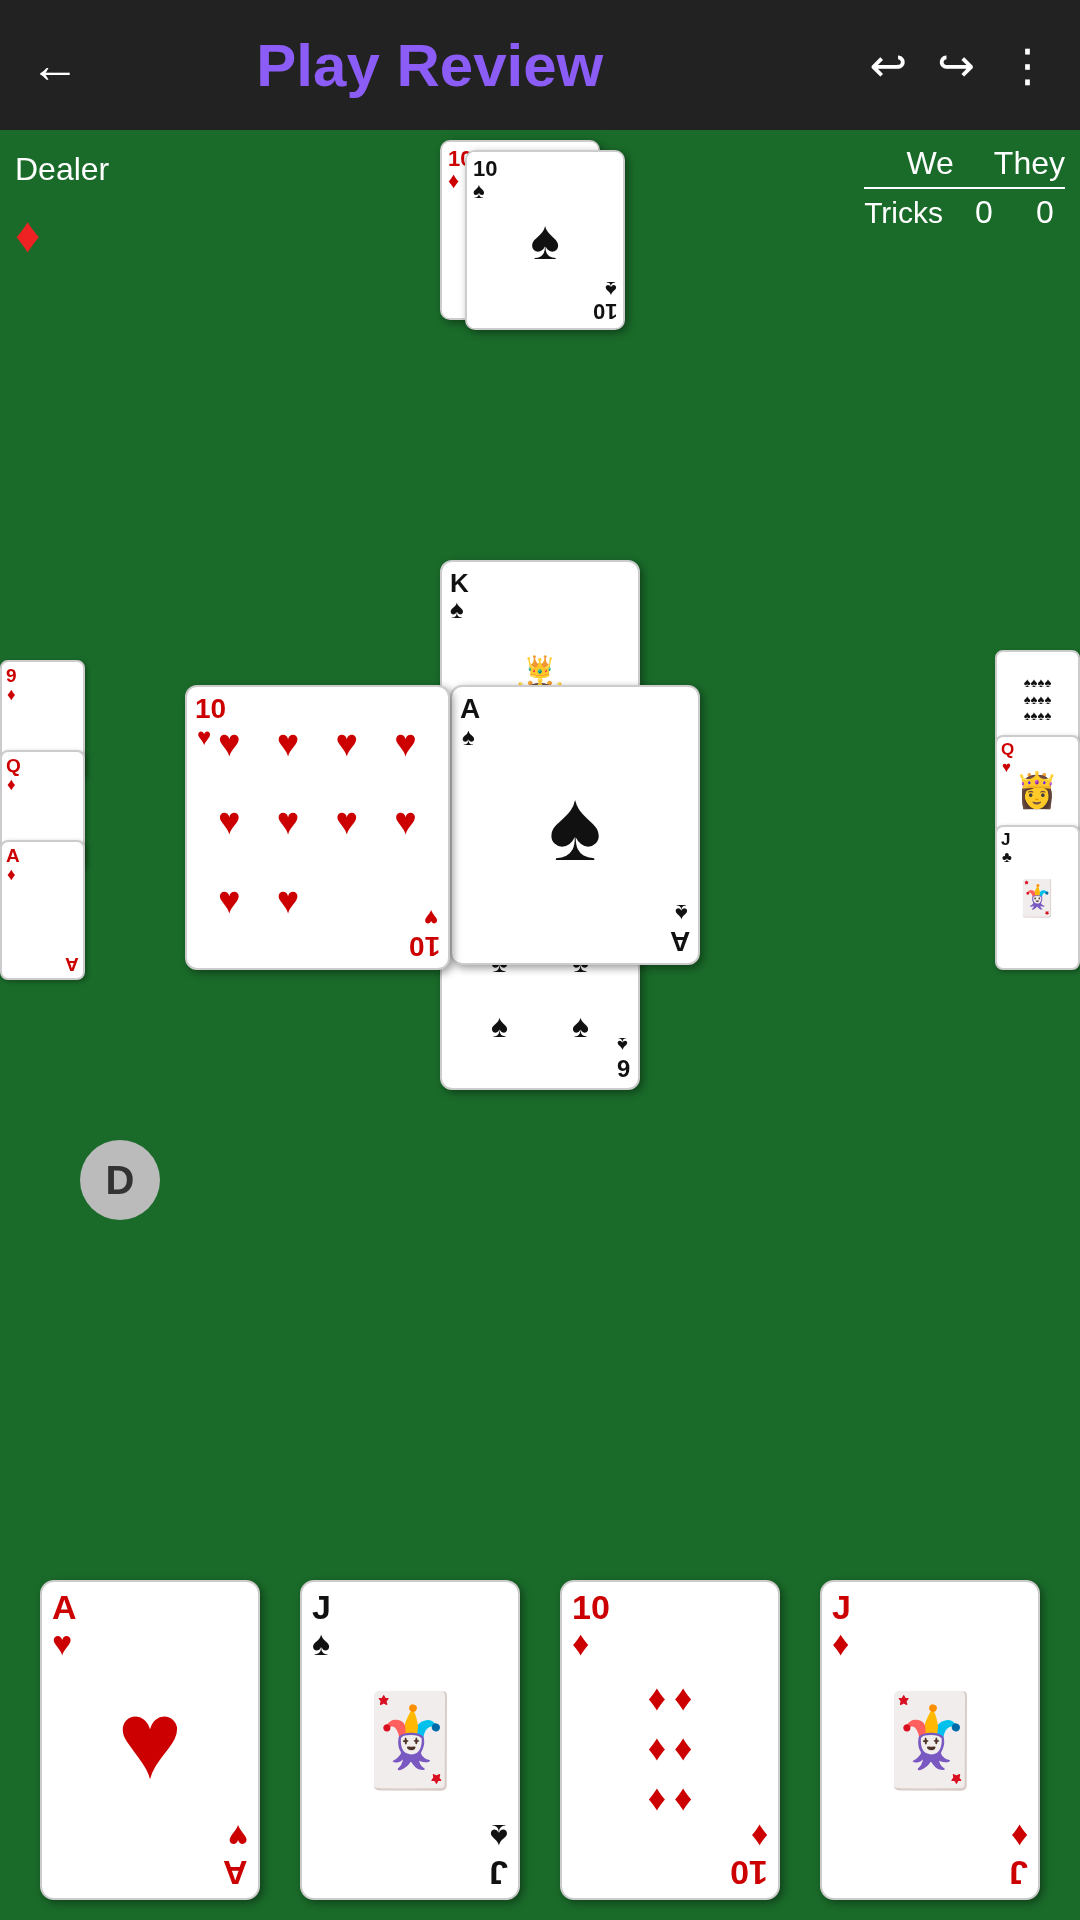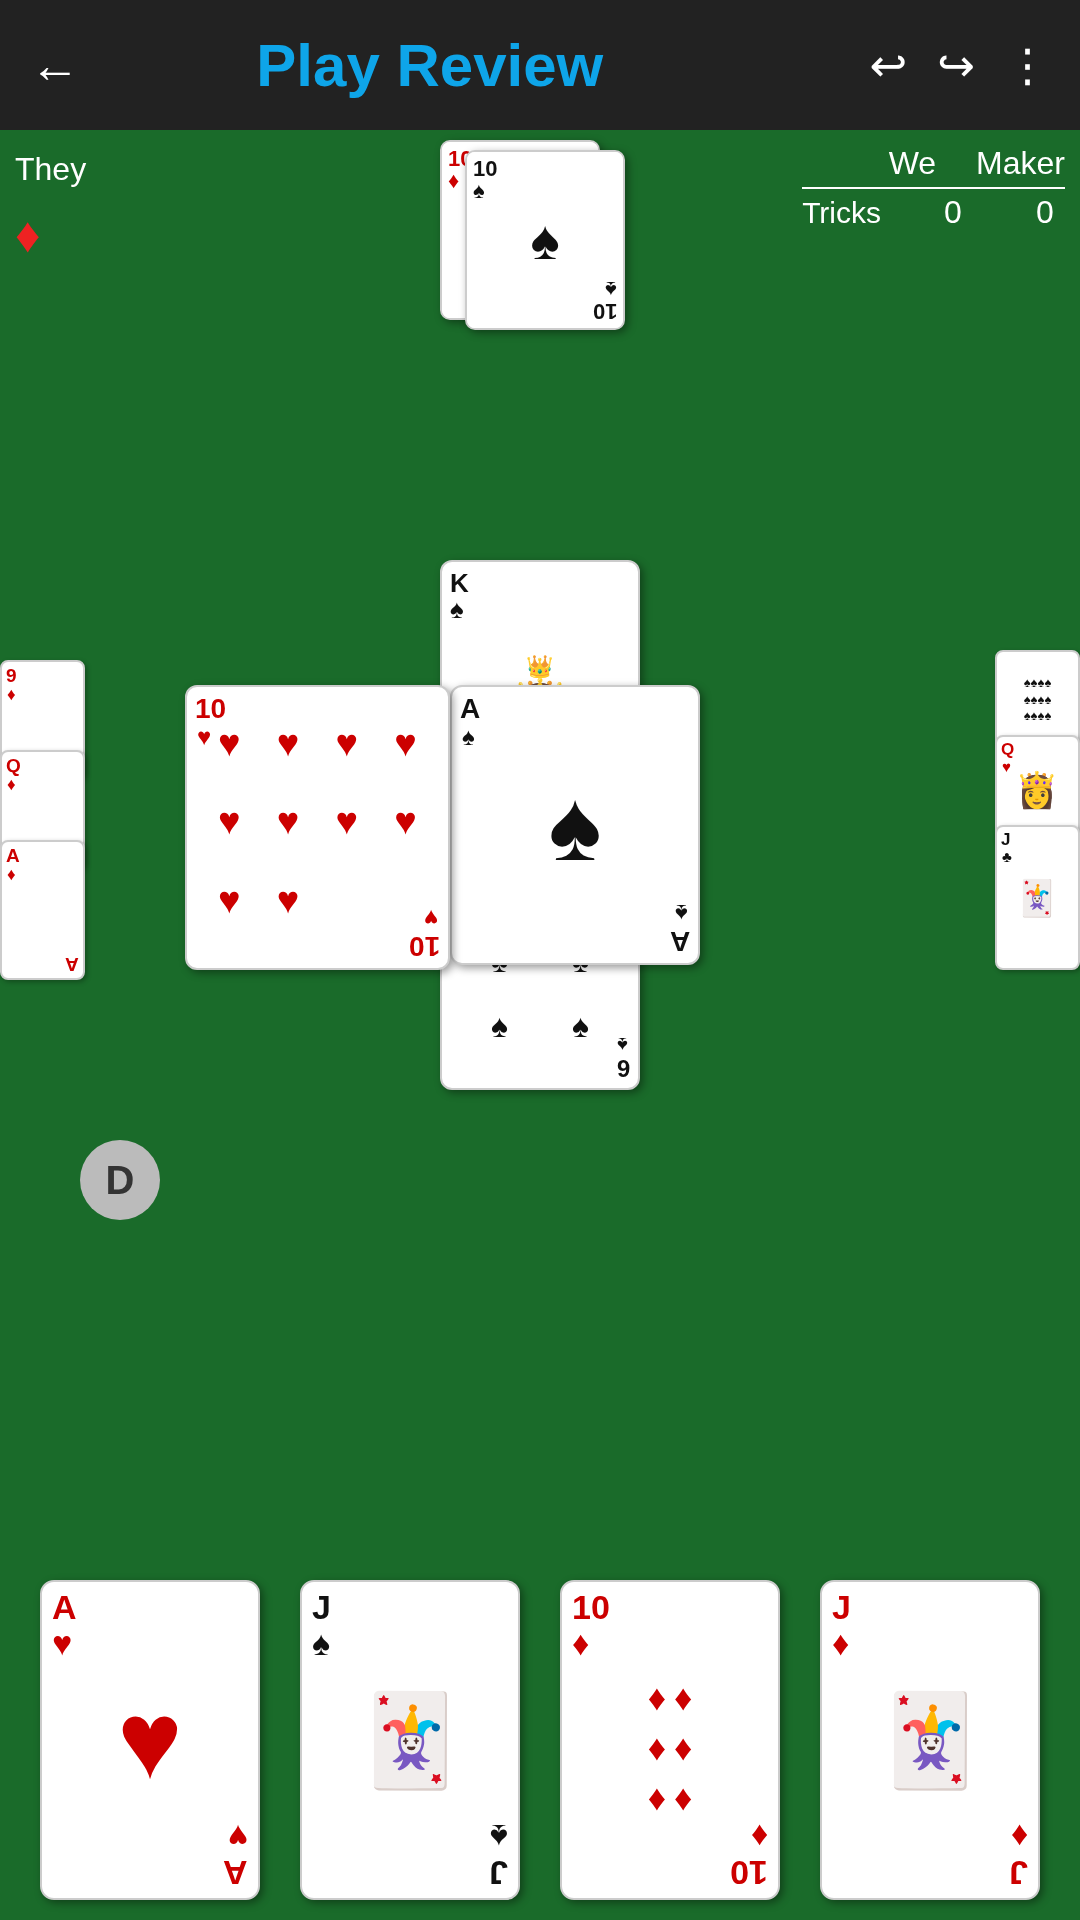--- a/index.html
+++ b/index.html
@@ -23,21 +23,21 @@
       position: relative;
       z-index: 10;
     }
     .back-btn {
       color: white;
       font-size: 50px;
       cursor: pointer;
       margin-right: 30px;
     }
     .header-title {
-      color: #0ea5e9;
+      color: #8b5cf6;
       font-size: 60px;
       font-weight: bold;
       flex: 1;
       text-align: center;
       margin-right: 120px;
     }
     .header-actions {
       display: flex;
       gap: 30px;
       align-items: center;
@@ -83,21 +83,21 @@
     .score-header {
       display: flex;
       gap: 40px;
       justify-content: flex-end;
       border-bottom: 2px solid white;
       padding-bottom: 5px;
       margin-bottom: 5px;
     }
     .score-row {
       display: flex;
-      gap: 52px;
+      gap: 21px;
       align-items: center;
     }
     .score-label {
       font-size: 30px;
     }
     .score-val {
       font-size: 32px;
       min-width: 40px;
       text-align: center;
     }
@@ -329,28 +329,28 @@
   <div class="header-actions">
     <span class="header-icon">↩</span>
     <span class="header-icon">↪</span>
     <span class="header-icon">⋮</span>
   </div>
 </div>
 
 <div class="game-area">
 
   <div class="info-panel">
-    <div>They</div>
+    <div>Dealer</div>
     <div class="trump-diamond">♦</div>
   </div>
 
   <div class="score-panel">
     <div class="score-header">
       <span>We</span>
-      <span>Maker</span>
+      <span>They</span>
     </div>
     <div class="score-row">
       <span class="score-label">Tricks</span>
       <span class="score-val">0</span>
       <span class="score-val">0</span>
     </div>
   </div>
 
   <div class="top-card-container">
     <div class="top-card-1">

